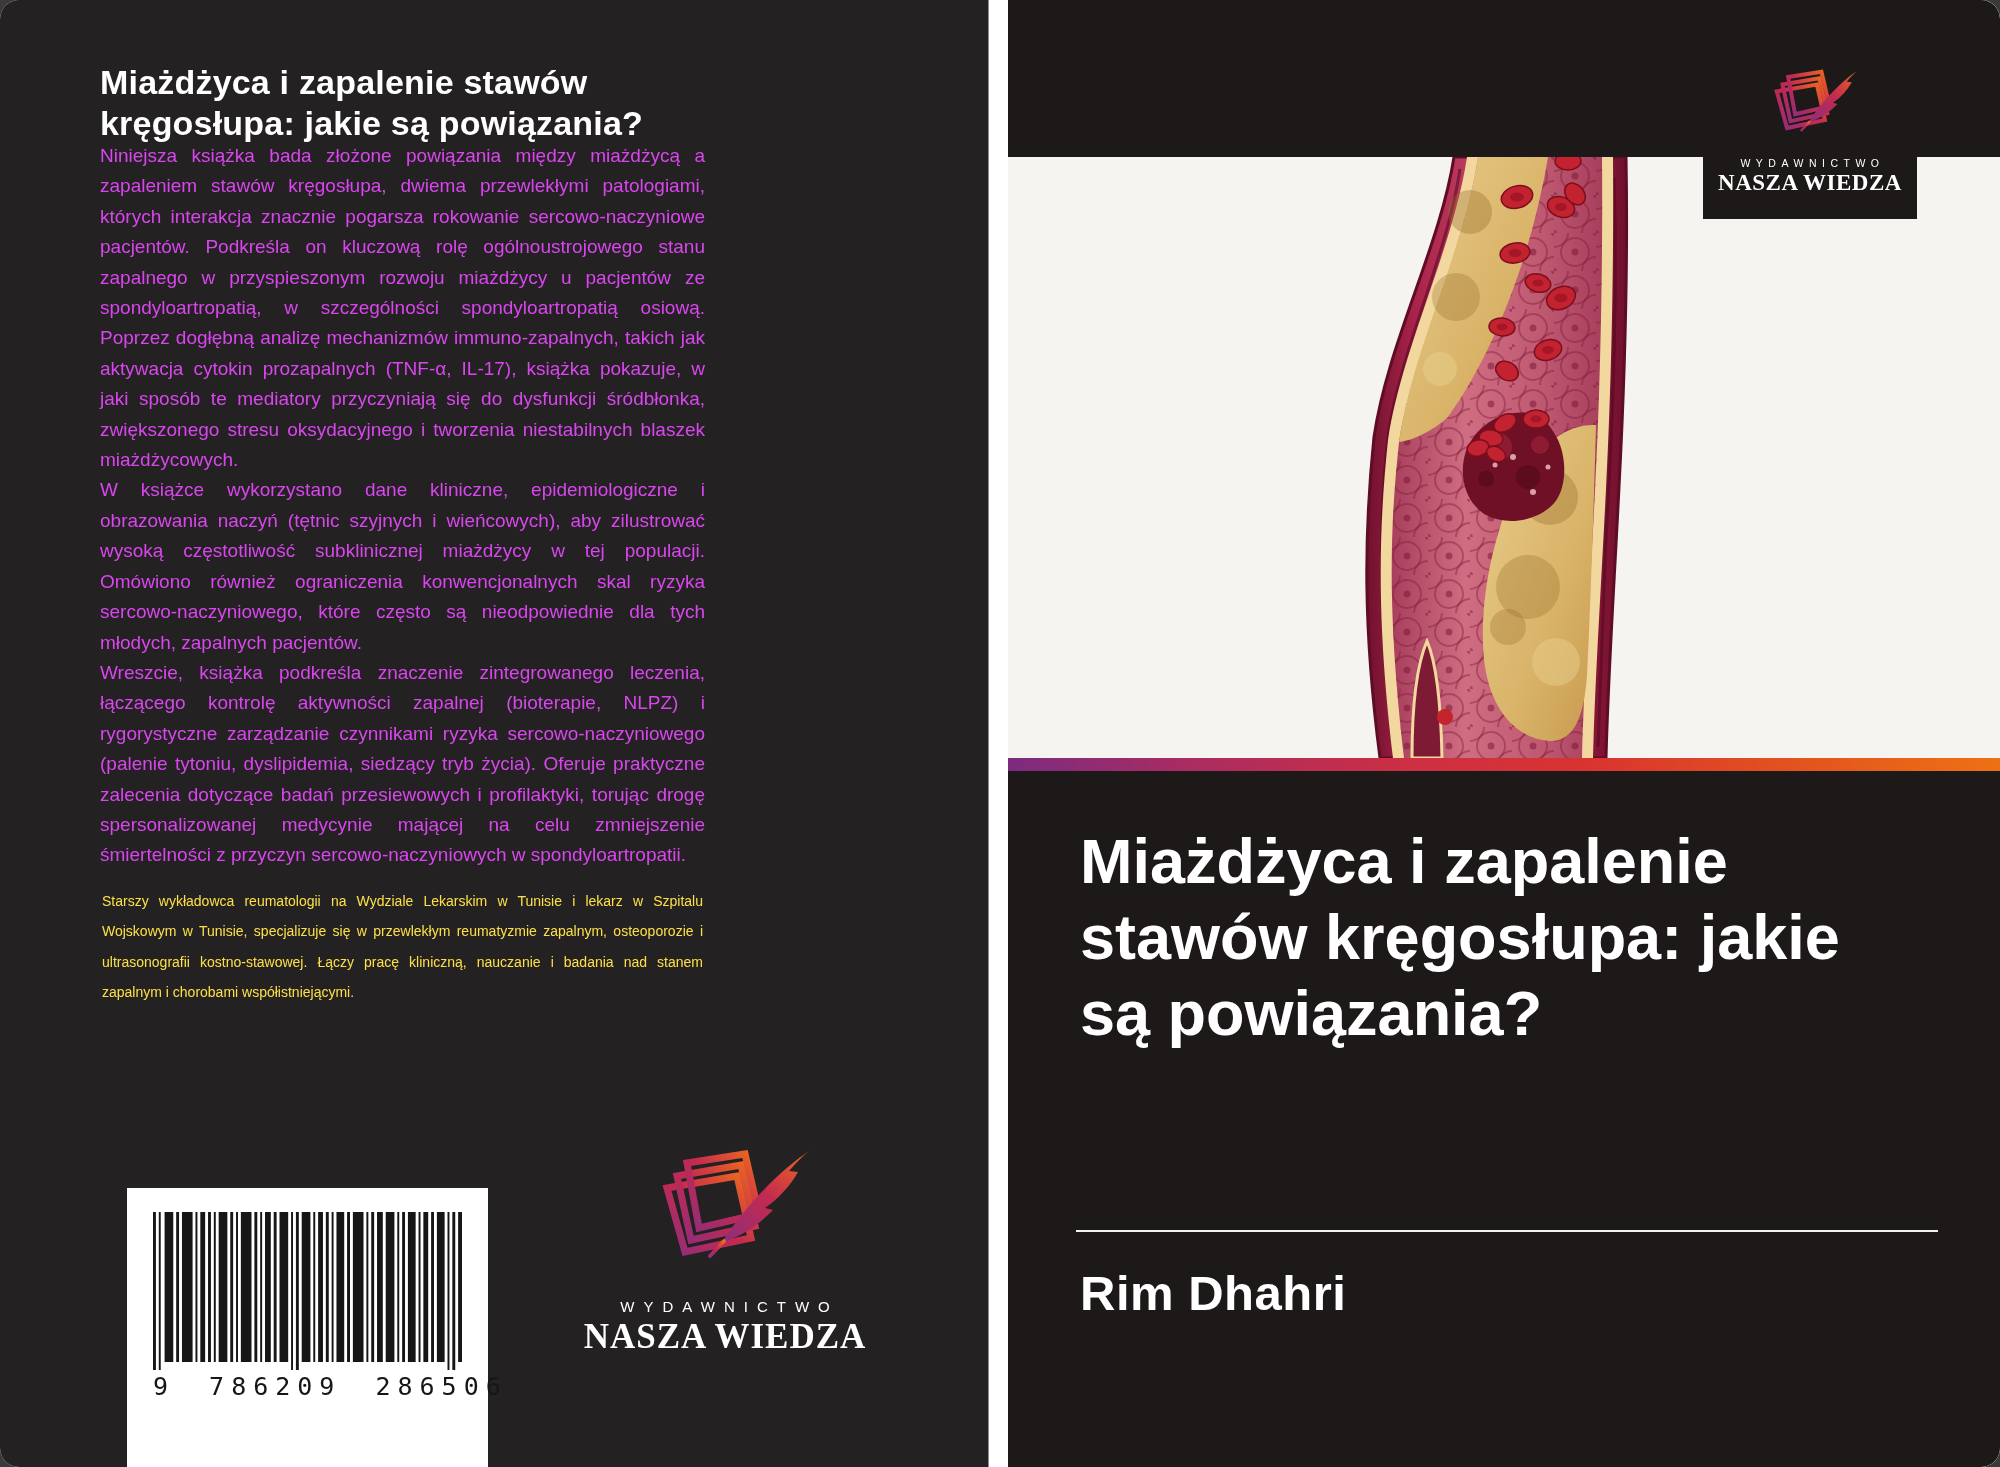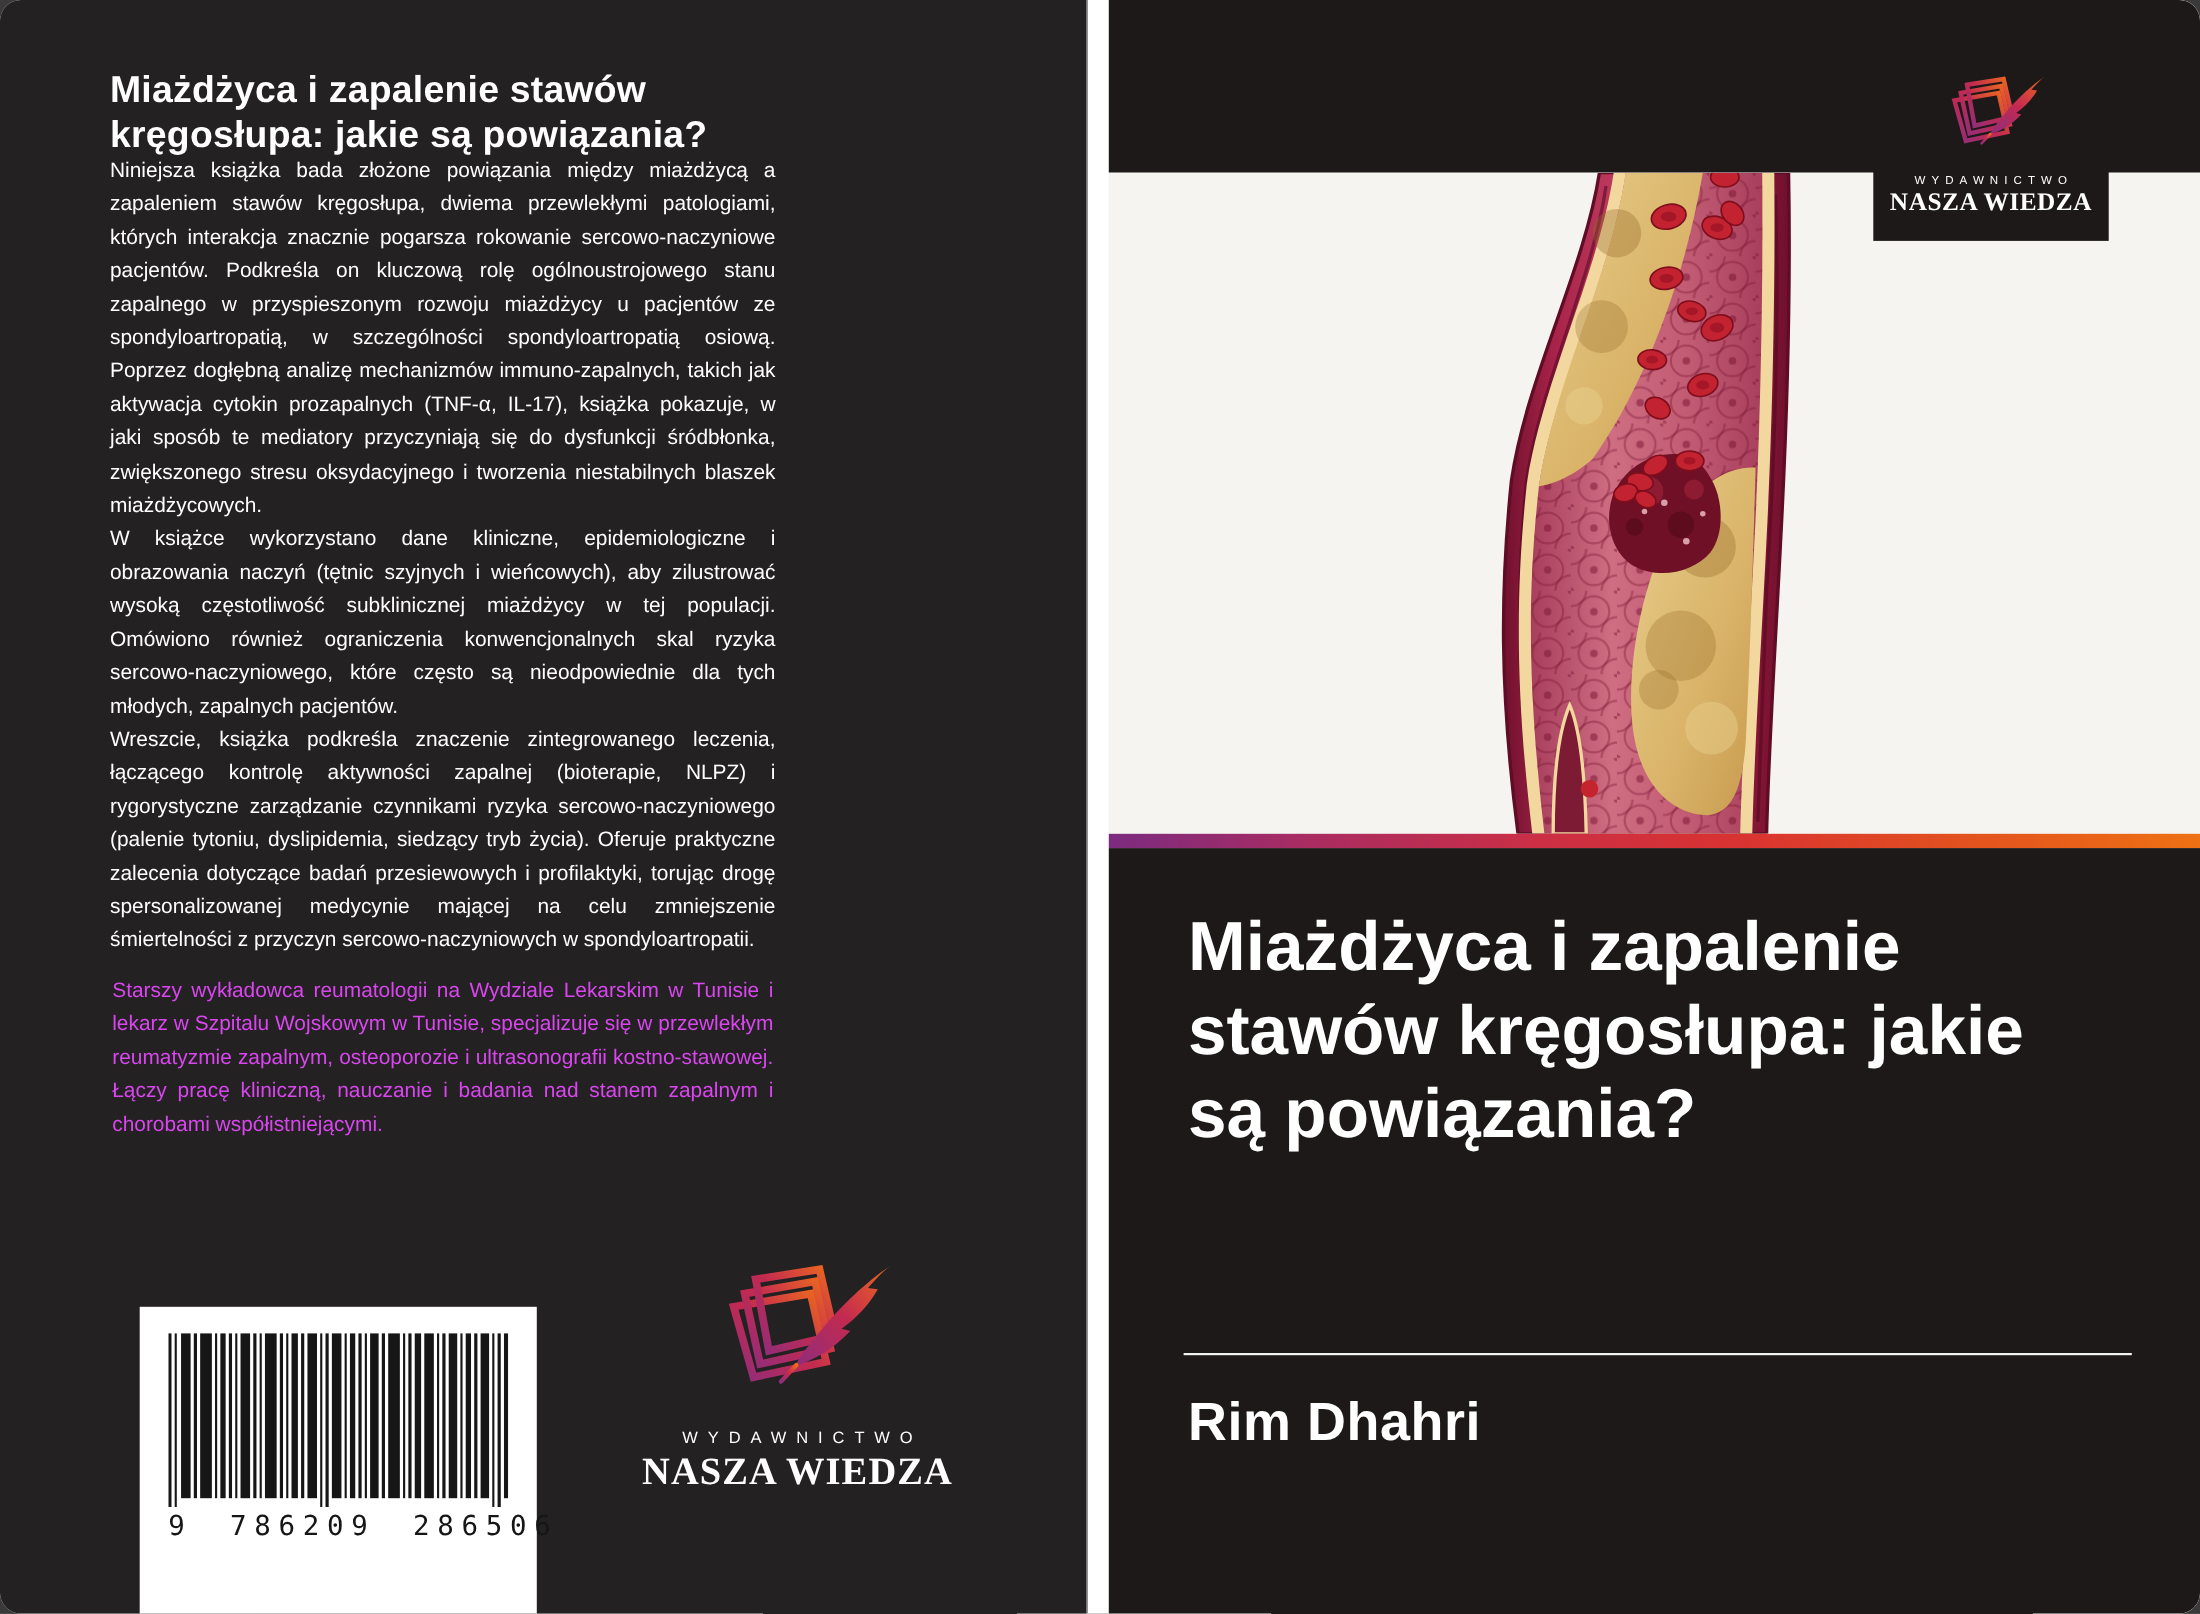--- a/index.html
+++ b/index.html
@@ -16,27 +16,27 @@
     background:#242122; color:#eceaea;
   }
   .back-title {
     position:absolute; left:100px; top:62px; width:640px;
     font-size:34px; line-height:41px; font-weight:bold; color:#fff;
     letter-spacing:.2px;
   }
   .back-body {
     position:absolute; left:100px; top:141px; width:605px;
     font-size:19px; line-height:30.4px; text-align:justify;
-    color:#ffffff;
+    color:#d946ef;
   }
   .back-body p { margin:0; }
   .back-bio {
     position:absolute; left:102px; top:886px; width:601px;
-    font-size:19px; line-height:30.4px; text-align:justify;
-    color:#d946ef;
+    font-size:14px; line-height:30.4px; text-align:justify;
+    color:#fde047;
   }
   .barcode-box {
     position:absolute; left:127px; top:1188px; width:361px; height:292px;
     background:#fff; padding:24px 26px 10px 26px;
   }
   .barcode-bars { width:100%; height:158px; display:block; }
   .barcode-digits {
     margin-top:2px; text-align:center;
     font-family:"DejaVu Sans Mono", monospace;
     font-size:25px; color:#161616; letter-spacing:7px; word-spacing:12px;

